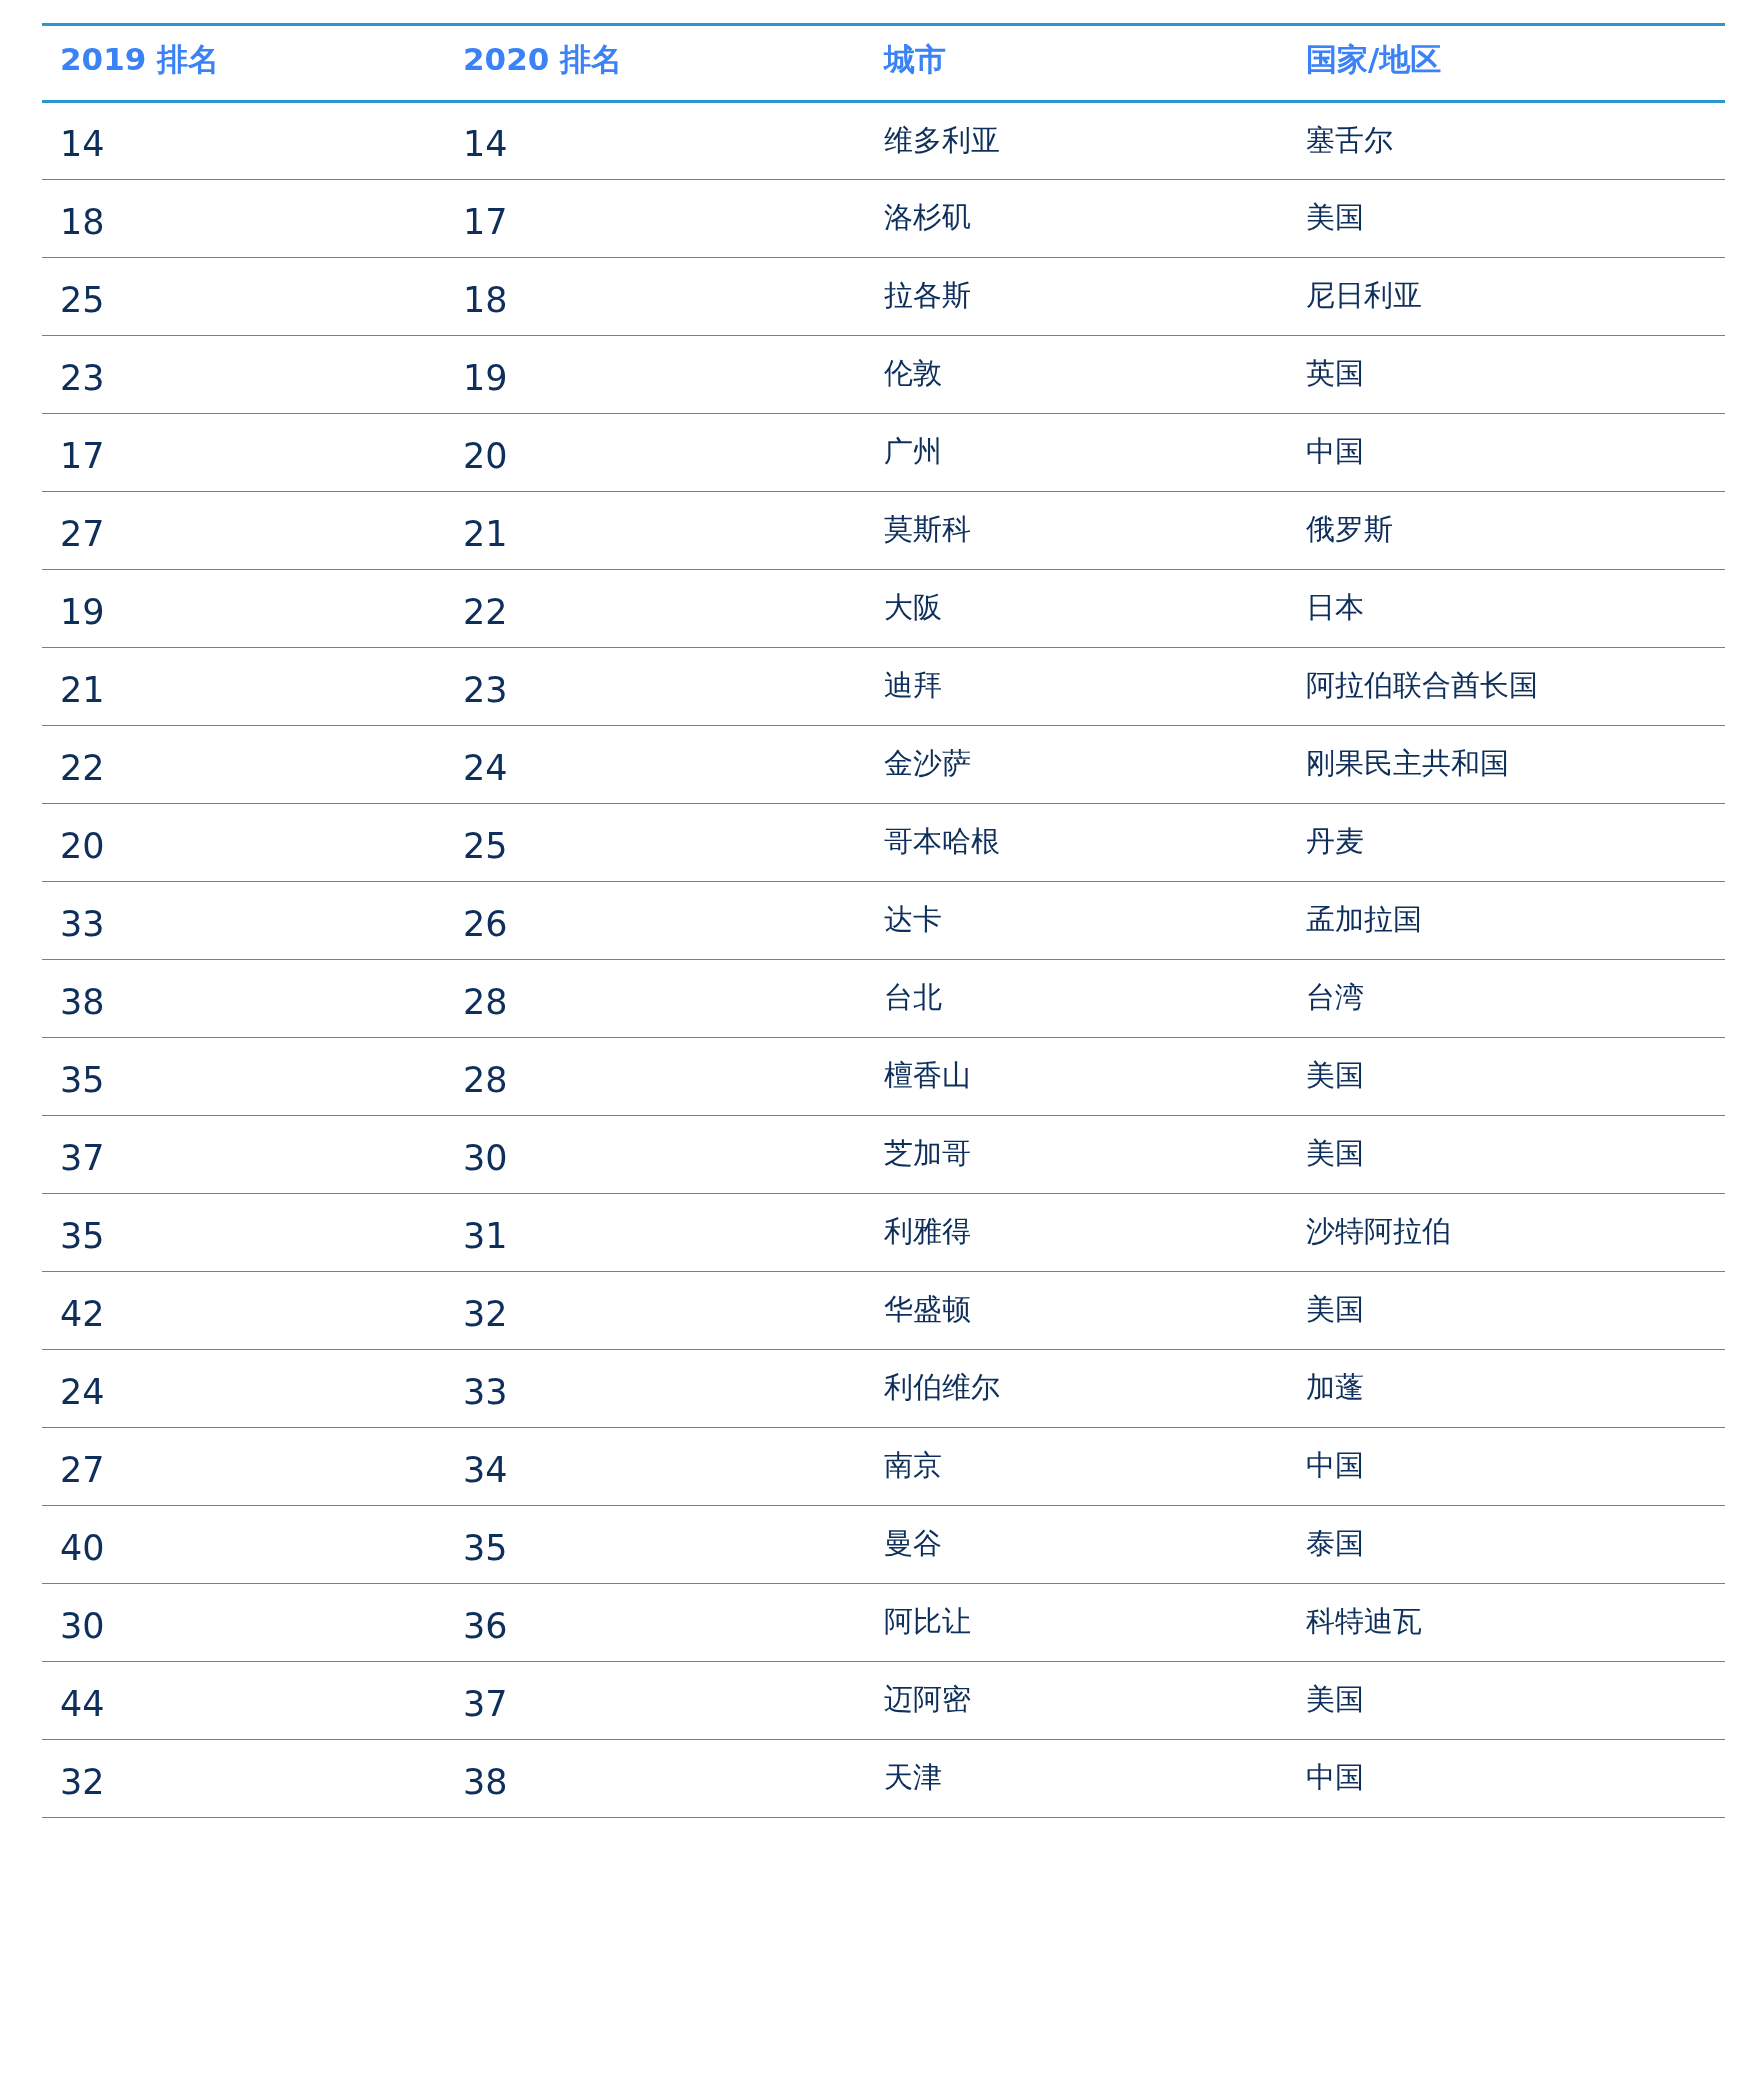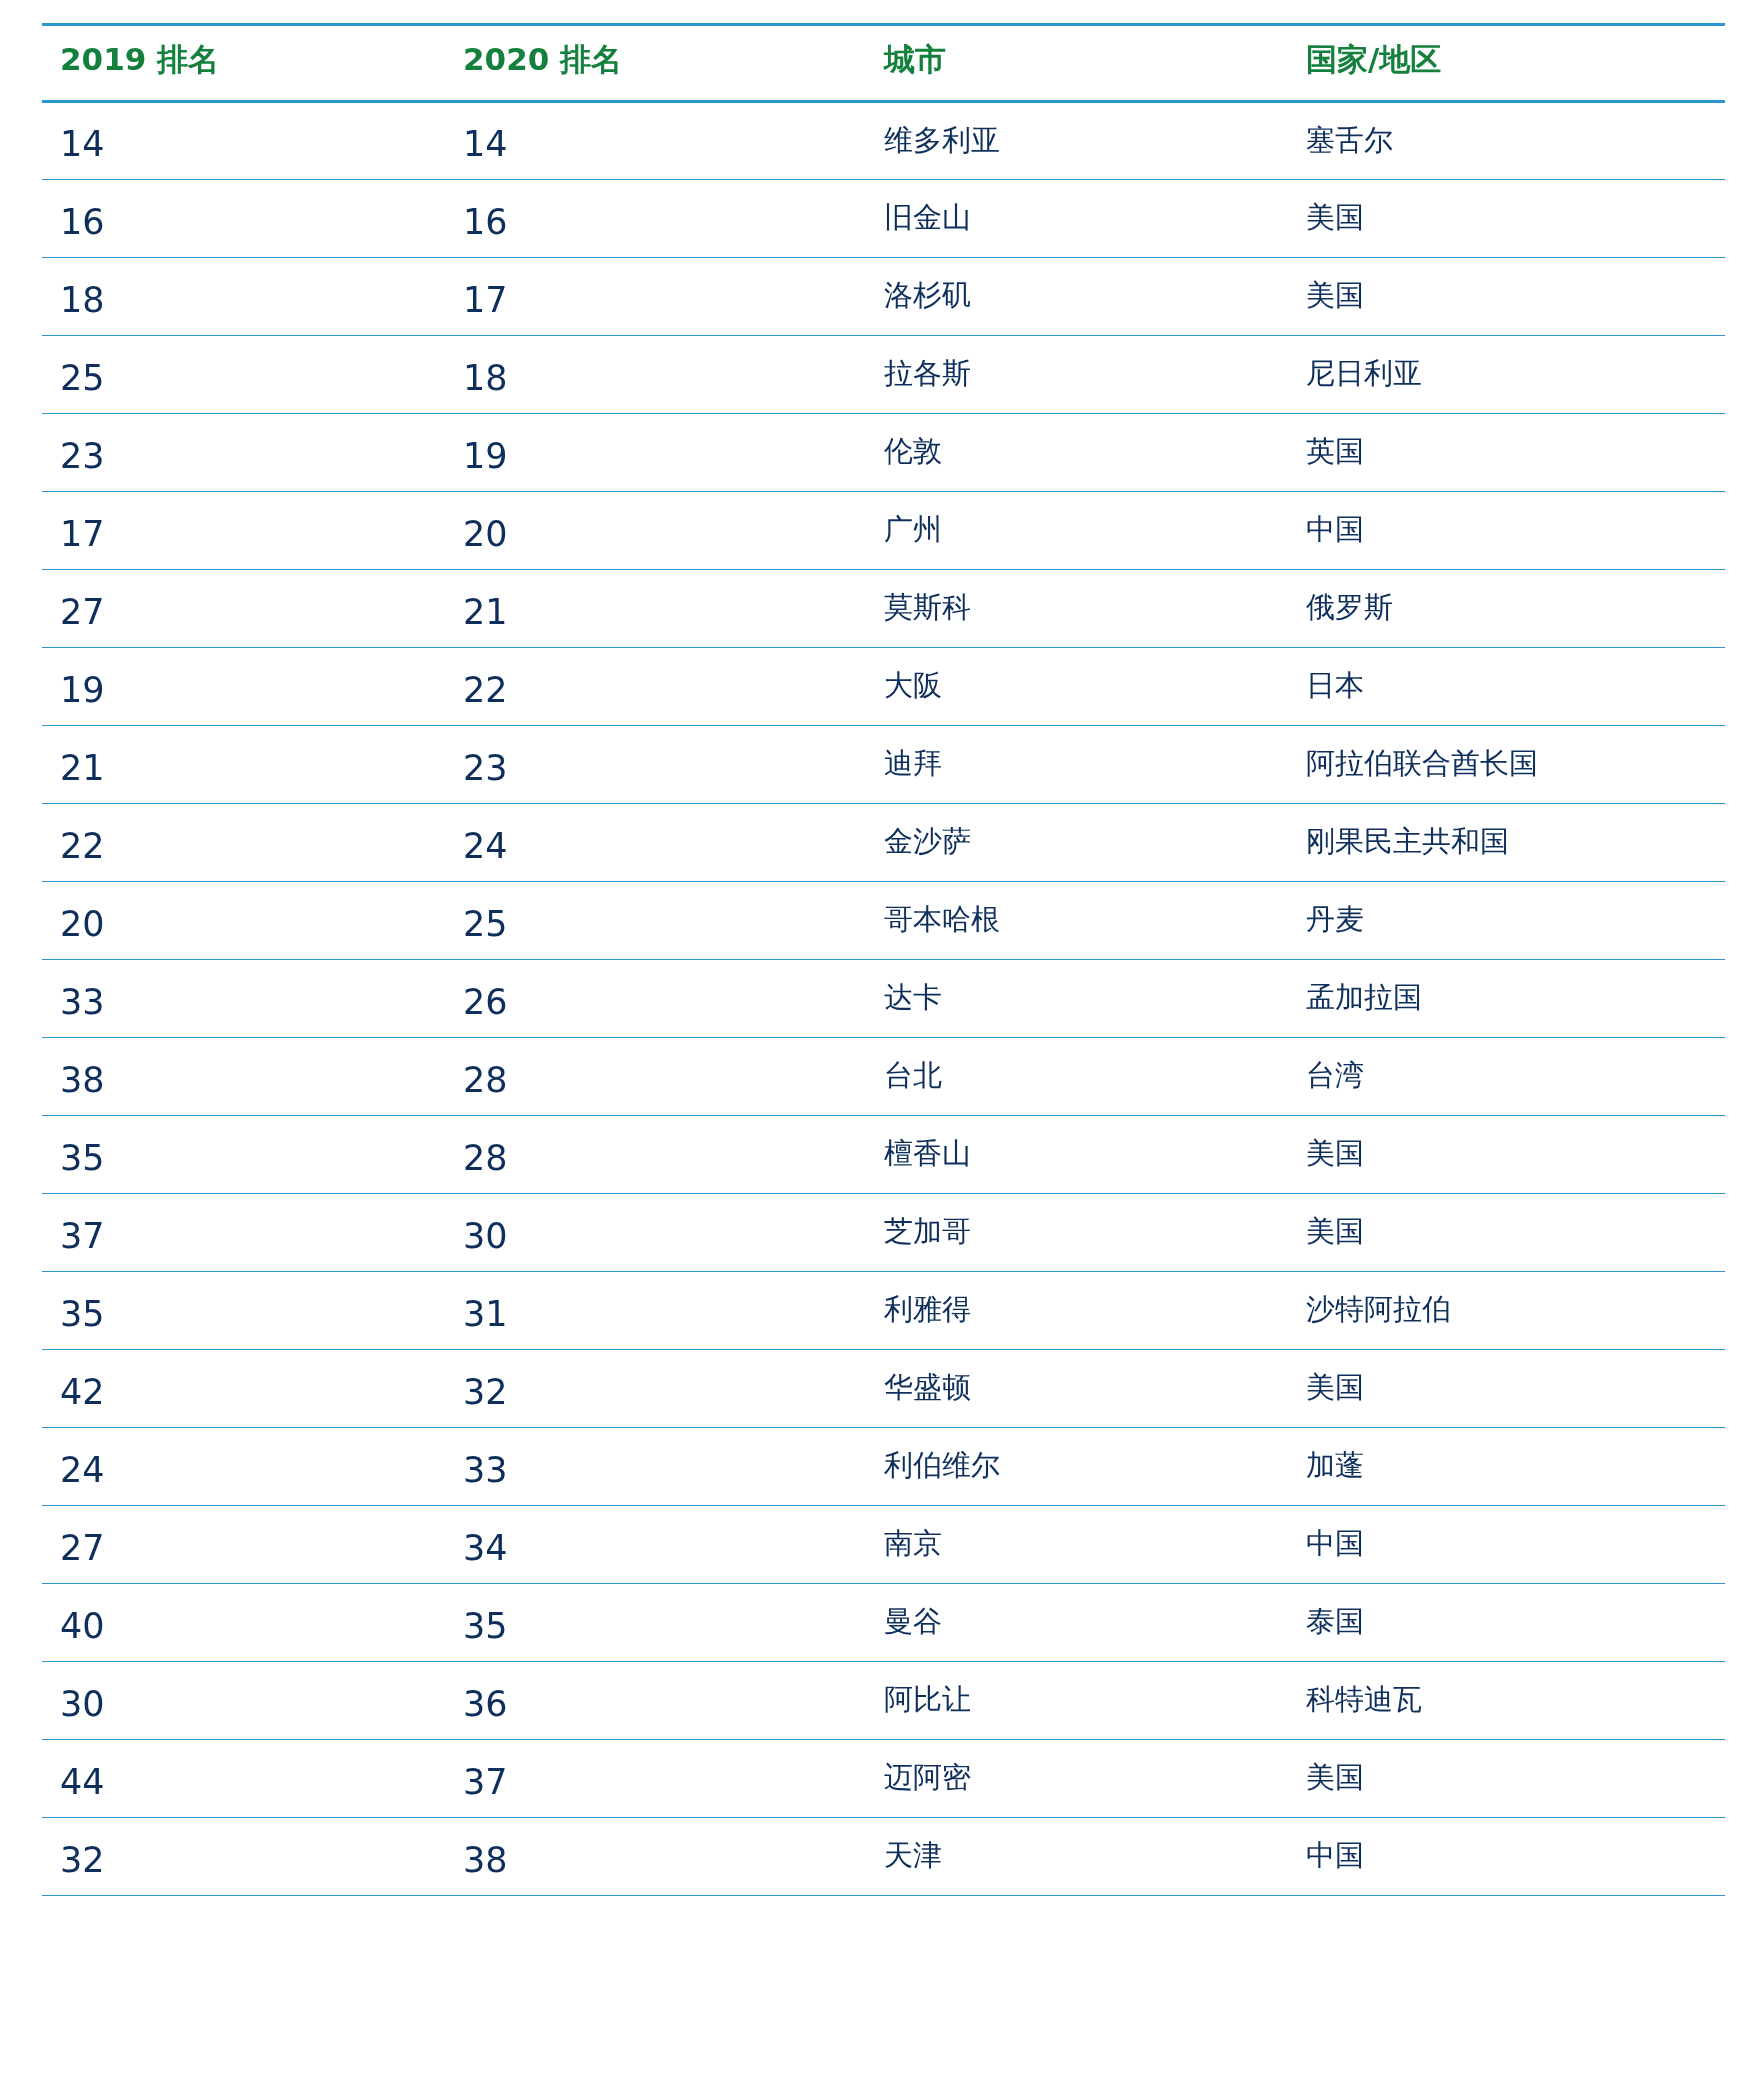--- a/index.html
+++ b/index.html
@@ -28,21 +28,21 @@
   .ranking-table col.c4 { width: 437px; }
 
   .ranking-table thead tr {
     height: 77px;
     border-top: 3.6px solid #2A97D0;
     border-bottom: 3.6px solid #2A97D0;
   }
   .ranking-table th {
     text-align: left;
     font-weight: bold;
-    color: #15803d;
+    color: #3b82f6;
     font-size: 31px;
     padding: 0 0 4.4px 18px;
     vertical-align: middle;
     white-space: nowrap;
   }
   .ranking-table tbody tr {
     height: 78px;
     border-bottom: 1.8px solid #2C98CF;
   }
   .ranking-table td {
@@ -78,26 +78,20 @@
     </tr>
   </thead>
   <tbody id="table-body">
   <tr>
         <td class="num">14</td>
         <td class="num">14</td>
         <td>维多利亚</td>
         <td>塞舌尔</td>
       </tr>
       <tr>
-        <td class="num">16</td>
-        <td class="num">16</td>
-        <td>旧金山</td>
-        <td>美国</td>
-      </tr>
-      <tr>
         <td class="num">18</td>
         <td class="num">17</td>
         <td>洛杉矶</td>
         <td>美国</td>
       </tr>
       <tr>
         <td class="num">25</td>
         <td class="num">18</td>
         <td>拉各斯</td>
         <td>尼日利亚</td>

